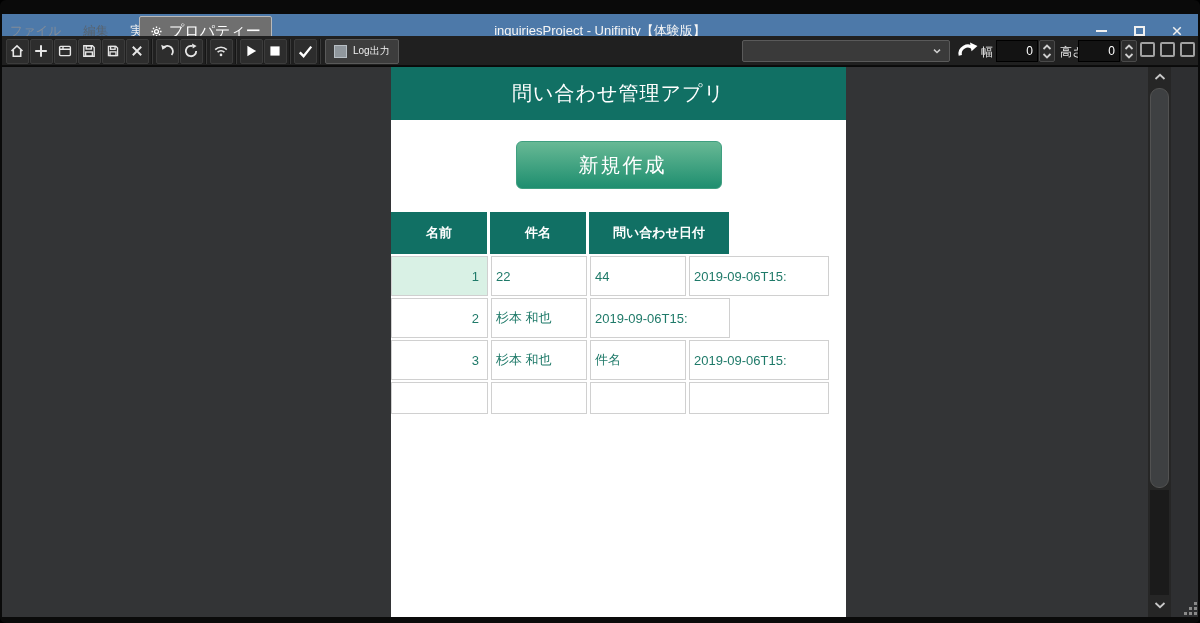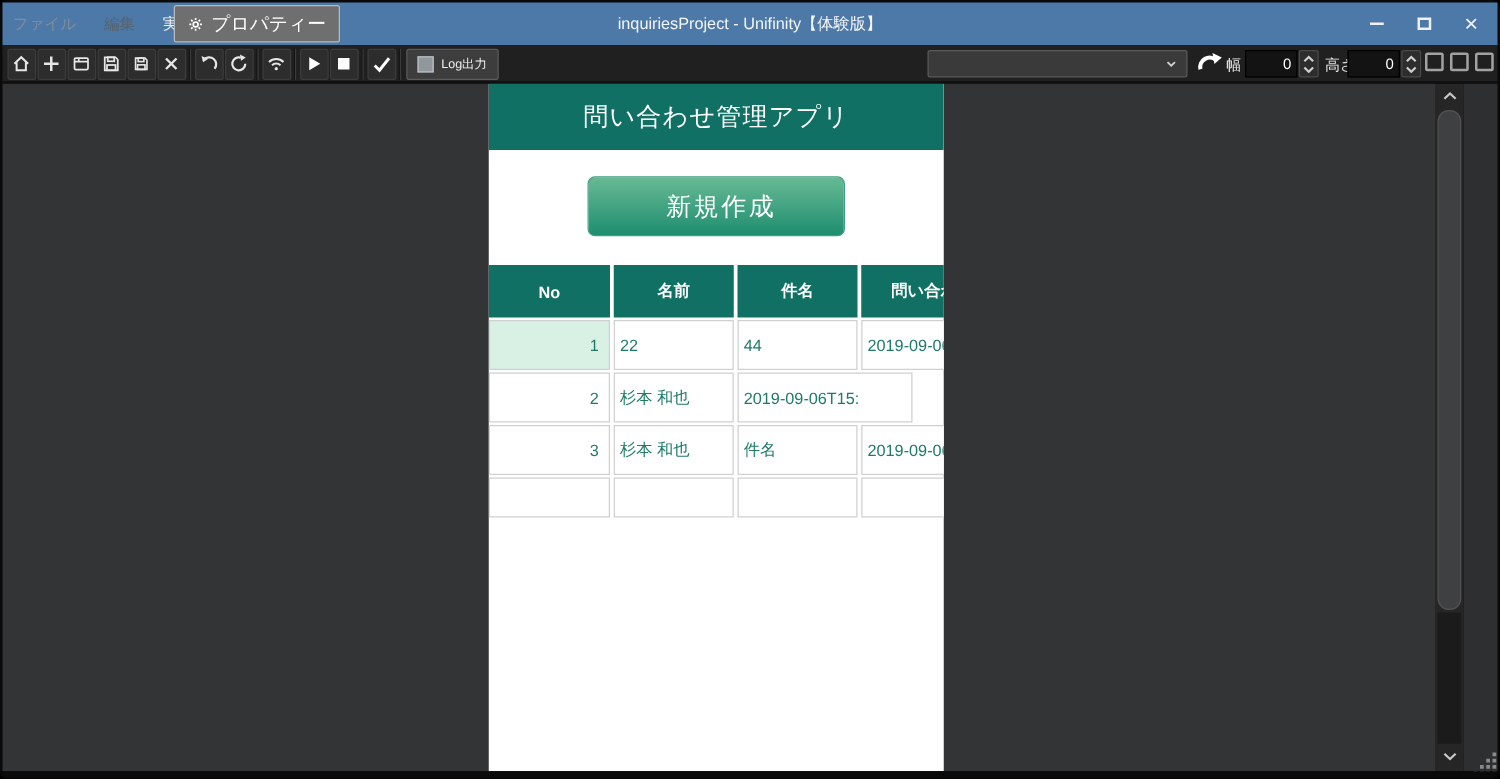--- a/index.html
+++ b/index.html
@@ -1,20 +1,20 @@
 <!DOCTYPE html>
 <html><head>
 <meta charset="utf-8">
 <style>
   html,body{margin:0;padding:0;background:#000;}
   *{box-sizing:border-box;font-family:"Liberation Sans","DejaVu Sans",sans-serif;}
   .window{position:relative;width:1200px;height:623px;background:#0a0a0a;border-radius:6px;overflow:hidden;}
 
   
-  .titlebar{position:absolute;left:2px;top:2px;right:2px;height:34px;background:#4d79a9;}
+  .titlebar{position:absolute;left:2px;top:14px;right:2px;height:34px;background:#4d79a9;}
   .menu{position:absolute;left:8px;top:0;height:34px;display:flex;align-items:center;gap:22px;}
   .menu-item{font-size:12.5px;}
   .menu-file{color:#828c99;}
   .menu-edit{color:#57636f;}
   .menu-run{color:#f2f2f2;}
   .props-btn{position:absolute;left:137px;top:2px;height:30px;display:flex;align-items:center;gap:6px;
     background:#6f6f6f;border:1px solid #b9b9b9;border-radius:2px;padding:0 10px;color:#fff;font-size:15px;cursor:default;}
   .win-title{position:absolute;left:0;right:0;top:0;height:22px;line-height:34px;text-align:center;
     color:#f5f5f5;font-size:13px;pointer-events:none;}
   .wincontrols{position:absolute;right:10px;top:0;height:34px;display:flex;align-items:center;gap:16px;}
@@ -40,21 +40,21 @@
     color:#fff;font-size:12px;text-align:right;padding:0 4px;}
   .spinner{position:absolute;top:4px;width:16px;height:22px;background:#2d2d2d;border:1px solid #4a4a4a;
     border-radius:2px;display:flex;flex-direction:column;align-items:center;justify-content:center;gap:1px;}
   .sq-group{position:absolute;left:1138px;top:6px;display:flex;gap:5px;}
   .sq{width:15px;height:15px;border:2px solid #a2a2a2;border-radius:2px;background:transparent;}
 
   
   .canvas{position:absolute;left:2px;top:67px;width:1146px;height:550px;background:#333436;overflow:hidden;}
 
   
-  .preview{position:absolute;left:389px;top:0;width:364px;height:550px;background:#fff;overflow:hidden;}
+  .preview{position:absolute;left:389px;top:0;width:455px;height:550px;background:#fff;overflow:hidden;}
   .pv-header{height:53px;background:#117064;color:#fff;font-size:20px;display:flex;align-items:center;justify-content:center;letter-spacing:1px;}
   .new-btn{display:block;margin:21px auto 0;width:206px;height:48px;border:1px solid #3f9f80;border-radius:6px;
     background:linear-gradient(#68b995,#1e8e6f);color:#fff;font-size:20px;letter-spacing:2px;padding-left:14px;}
   .table{margin-top:23px;width:440px;}
   .trow{display:flex;margin-top:2px;}
   .trow.hdr{margin-top:0;}
   .hcell{background:#117064;color:#fff;font-size:13px;font-weight:bold;height:42px;
     display:flex;align-items:center;justify-content:center;margin-right:3px;}
   .cell{background:#fff;border:1px solid #d0d0d0;color:#1f7a69;font-size:13px;height:40px;
     display:flex;align-items:center;margin-right:3px;padding:0 4px;overflow:hidden;white-space:nowrap;}
@@ -235,21 +235,20 @@
 
   <div class="canvas">
     <div class="preview">
       <div class="pv-header">
         <span>問い合わせ管理アプリ</span>
       </div>
       <button class="new-btn">新規作成</button>
 
       <div class="table">
         <div class="trow hdr">
-          <div class="hcell c0">No</div>
           <div class="hcell c1">名前</div>
           <div class="hcell c2">件名</div>
           <div class="hcell c3">問い合わせ日付</div>
         </div>
 
         <div class="trow">
           <div class="cell c0 sel">1</div>
           <div class="cell c1">22</div>
           <div class="cell c2">44</div>
           <div class="cell c3">2019-09-06T15:</div>

